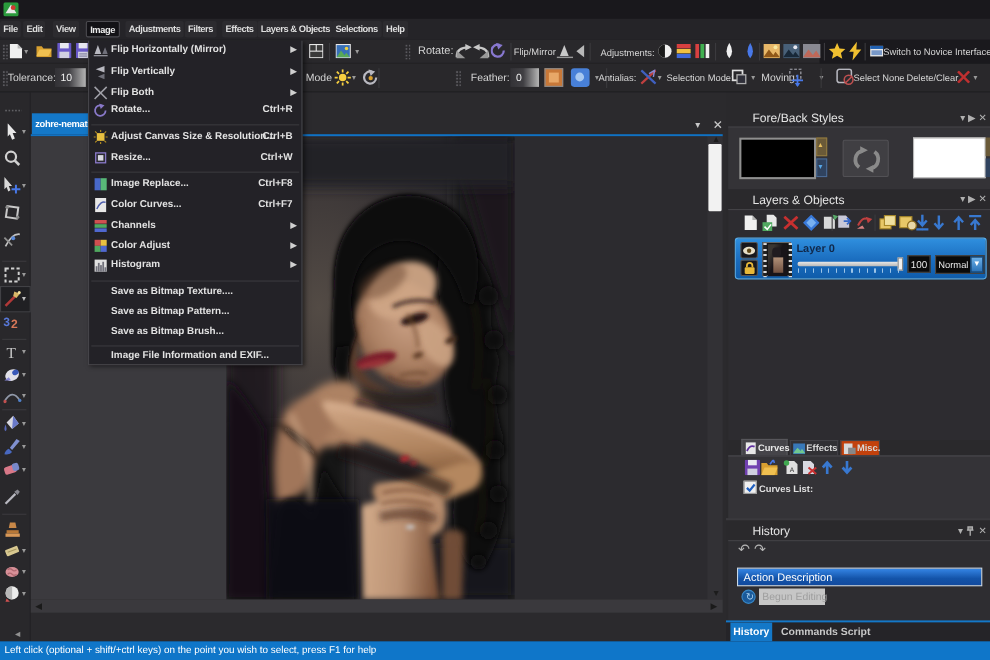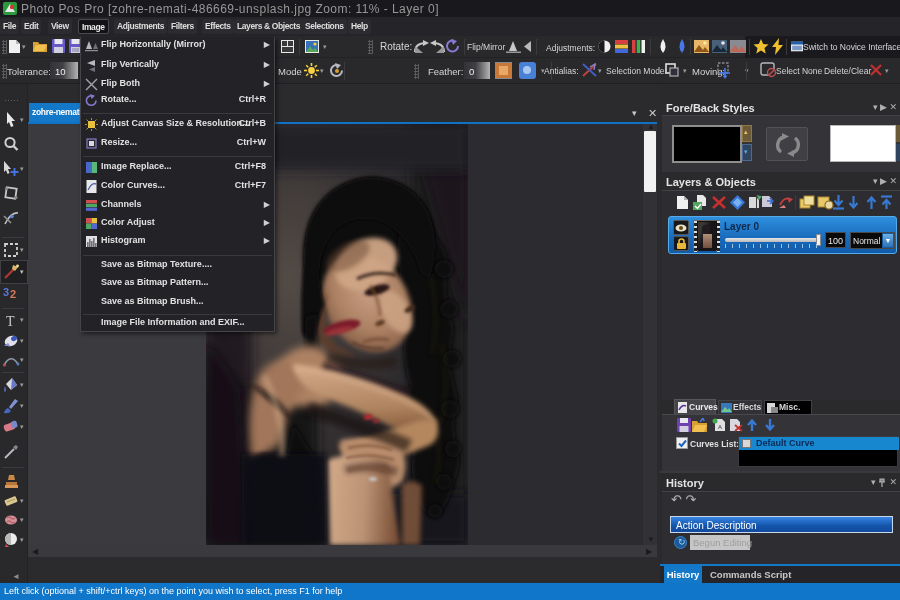--- a/index.html
+++ b/index.html
@@ -33,21 +33,21 @@
 #vscroll { left:615px; top:40px; width:14px; height:421px; background:#323135; }
 #vthumb { left:1px; top:7px; width:12px; height:61px; background:#f2f2f2; border-radius:1px; }
 #hscroll { left:0px; top:461px; width:629px; height:12px; background:#3a393d; }
 #sizebar { left:3px; top:473px; width:629px; height:26px; background:#1173c8; }
 #sizetext { left:8px; top:7px; font-size:9.5px; color:#ffffff; white-space:nowrap; }
 .scrarrow { position:absolute; font-size:8px; color:#1a1a1a; }
 .docctl { position:absolute; font-size:9px; color:#c8c8c8; }
 
 #rpanel { left:660px; top:84px; width:240px; height:499px; background:#2a292c; }
 .phead { position:absolute; left:0; width:240px; height:16px; }
-.phead .ptitle { position:absolute; left:6px; top:2px; font-size:11px; font-weight:bold; color:#e4e4e4; }
+.phead .ptitle { position:absolute; left:24px; top:2px; font-size:11px; font-weight:normal; color:#e4e4e4; }
 .phicons { position:absolute; right:3px; top:2px; font-size:9px; color:#b0b0b0; }
 .phicons svg { vertical-align:middle; margin:0 3px; }
 
 #helpbar { left:0; top:583px; width:900px; height:17px; background:#0f76c9; }
 #helptext { left:4px; top:3px; font-size:9px; color:#ffffff; white-space:nowrap; }
 
 #dropmenu { left:80px; top:37px; width:195px; height:295px; background:#232227; border:1px solid #454449; border-top:none; box-shadow:2px 2px 4px rgba(0,0,0,0.5);text-align:right; }
 .ditem { position:absolute; left:0; width:193px; }
 .dtext { position:absolute; left:20px; top:0; font-size:9px; font-weight:bold; color:#e2e2e2; white-space:nowrap; }
 .dshort { position:absolute; right:8px; top:0; font-size:9px; font-weight:bold; color:#e2e2e2; }
@@ -57,21 +57,20 @@
 </style>
 </head>
 <body>
 <div id="app">
   <div class="abs" id="titlebar">
     <svg class="abs" style="left:3px;top:2px" width="14" height="13" viewBox="0 0 14 13">
         <rect x="0" y="0" width="14" height="13" rx="2" fill="#2a9a3c"></rect>
         <path d="M2 10 L7 2 L12 10 Z" fill="#e8e8e8"></path>
         <circle cx="9" cy="5" r="2.2" fill="#d03a30"></circle>
       </svg>
-    <div class="abs" id="titletext">Photo Pos Pro [zohre-nemati-486669-unsplash.jpg Zoom: 11% - Layer 0]</div>
   </div>
   <div class="abs" id="menubar">
     <div class="mitem" style="left:0px">File</div>
     <div class="mitem" style="left:21px">Edit</div>
     <div class="mitem" style="left:48px">View</div>
     <div class="mitem sel" style="left:78px">Image</div>
     <div class="mitem" style="left:114px">Adjustments</div>
     <div class="mitem" style="left:168px">Filters</div>
     <div class="mitem" style="left:202px">Effects</div>
     <div class="mitem" style="left:234px">Layers &amp; Objects</div>
@@ -632,21 +631,21 @@
         </svg>
         <div class="abs" style="left:14px;top:2px;font-size:8.5px;font-weight:bold;color:#e8e8e8">Curves</div>
       </div>
     <div class="abs" style="left:58px;top:316px;width:44px;height:14px;background:#313034;border:1px solid #424146;border-bottom:none">
         <svg class="abs" style="left:2px;top:2px" width="11" height="10" viewBox="0 0 11 10">
           <rect width="11" height="10" fill="#3878b8"></rect>
           <path d="M0 9 l4-5 3 3 1-2 3 4z" fill="#70c890"></path>
         </svg>
         <div class="abs" style="left:14px;top:1px;font-size:8.5px;font-weight:bold;color:#d8d8d8">Effects</div>
       </div>
-    <div class="abs" style="left:104px;top:316px;width:48px;height:14px;background:#000000;border:1px solid #424146;border-bottom:none">
+    <div class="abs" style="left:104px;top:316px;width:36px;height:14px;background:#c2410c;border:1px solid #424146;border-bottom:none">
         <svg class="abs" style="left:2px;top:2px" width="11" height="10" viewBox="0 0 11 10">
           <rect width="8" height="10" x="0" fill="#d8d8d8"></rect>
           <rect x="4" y="4" width="7" height="6" fill="#888"></rect>
         </svg>
         <div class="abs" style="left:14px;top:1px;font-size:8.5px;font-weight:bold;color:#d8d8d8">Misc.</div>
       </div>
     <div class="abs" style="left:2px;top:330px;width:238px;height:57px;background:#343337;border-top:1px solid #4a494e"></div>
     <svg class="abs" style="left:17px;top:334px" width="14" height="14" viewBox="0 0 14 14">
         <rect width="14" height="14" rx="1" fill="#7040b0"></rect>
         <rect x="3" y="0" width="8" height="5" fill="#e8e8f0"></rect>
@@ -674,25 +673,20 @@
       </svg>
     <svg class="abs" style="left:104px;top:334px" width="12" height="14" viewBox="0 0 12 14">
         <path d="M6 1 v9 M2 7 l4 4.5 4-4.5" stroke="#3878d0" stroke-width="2.4" fill="none"></path>
       </svg>
     <div class="abs" style="left:16px;top:353px;width:12px;height:12px;background:#f0f0f0;border:1px solid #999">
         <svg class="abs" style="left:1px;top:1px" width="9" height="9" viewBox="0 0 9 9">
           <path d="M1 4.5 l2.5 2.5 L8 1.5" stroke="#2060c0" stroke-width="2" fill="none"></path>
         </svg>
       </div>
     <div class="abs" style="left:30px;top:355px;font-size:8.5px;font-weight:bold;color:#e0e0e0;white-space:nowrap">Curves List:</div>
-    <div class="abs" style="left:78px;top:352px;width:160px;height:31px;background:#000000;border:1px solid #3a393e">
-      <div class="abs" style="left:0;top:0;width:160px;height:13px;background:#1787cf"></div>
-      <div class="abs" style="left:3px;top:2px;width:9px;height:9px;background:#d8d8d8;border:1px solid #777"></div>
-      <div class="abs" style="left:17px;top:1px;font-size:9px;font-weight:bold;color:#0a2a55;white-space:nowrap">Default Curve</div>
-    </div>
     <div class="abs" style="left:0px;top:387px;width:240px;height:2px;background:#3a393d"></div>
     <div class="phead" style="top:391px">
         <div class="ptitle">History</div>
         <div class="phicons">▾<svg width="8" height="10" viewBox="0 0 8 10">
             <path d="M1 4 h6 M4 4 v5 M2 1 h4 v3 h-4 z" stroke="#b0b0b0" stroke-width="1.2" fill="#808080"></path>
           </svg>✕</div>
       </div>
     <div class="abs" style="left:2px;top:407px;width:238px;height:73px;background:#2e2d31;border-top:1px solid #434246"></div>
     <div class="abs" style="left:11px;top:408px;font-size:13px;color:#b4b4b4">↶&nbsp;↷</div>
     <div class="abs" style="left:10px;top:432px;width:223px;height:17px;background:linear-gradient(180deg,#3585e5,#1353a8 60%,#124a9e);border:1px solid #c8d8e8">

